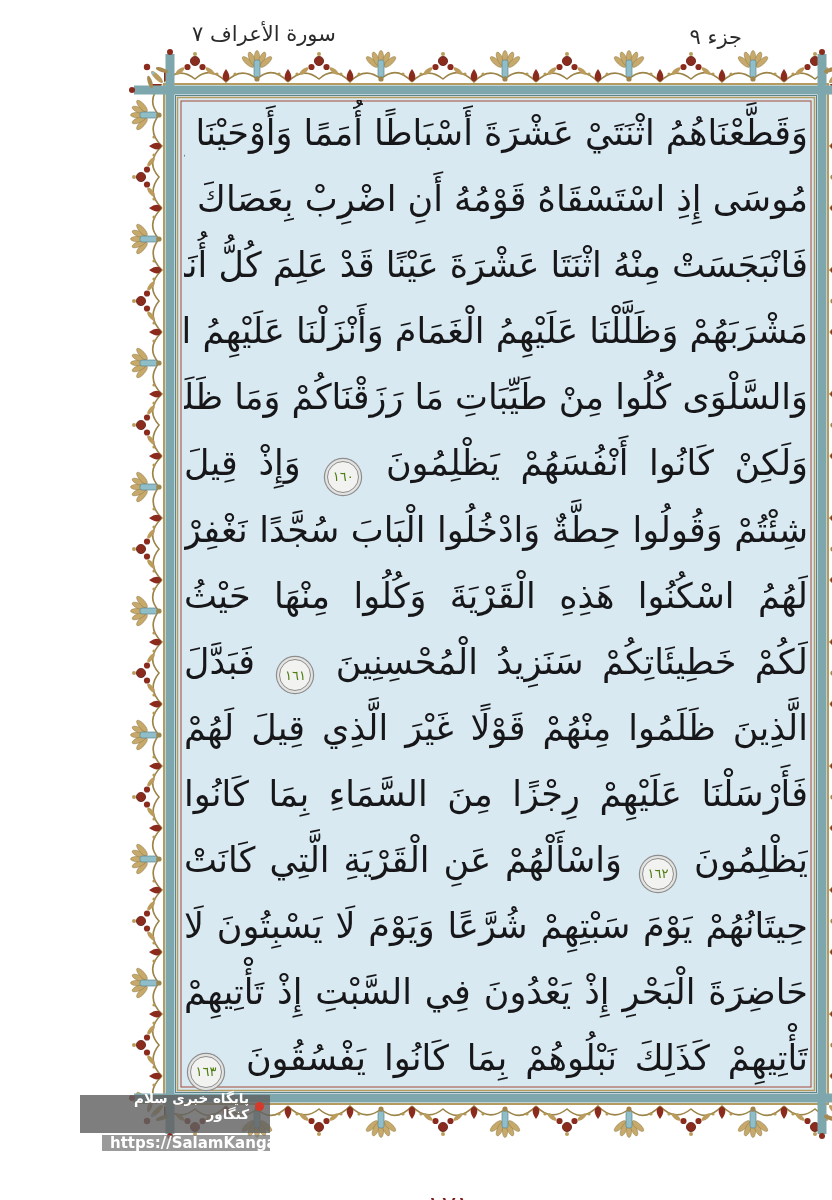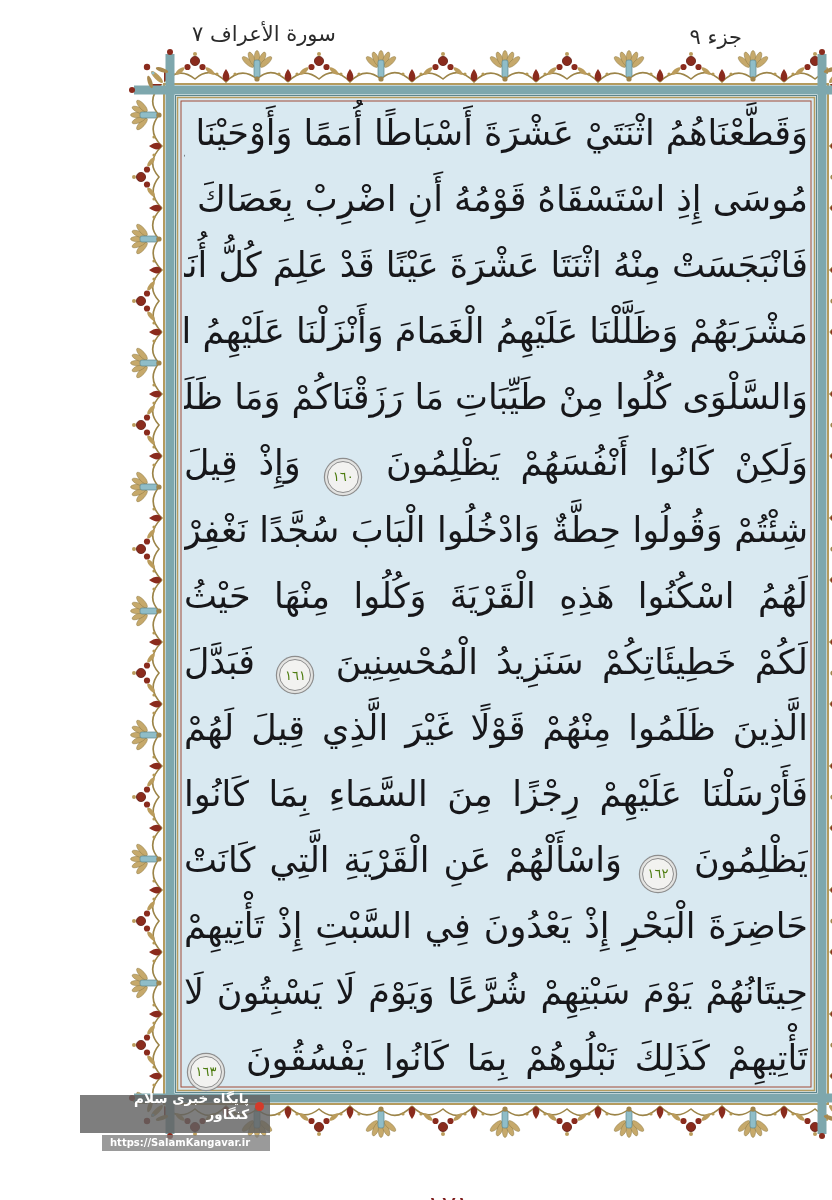--- a/index.html
+++ b/index.html
@@ -28,21 +28,21 @@
   #page-number{position:absolute;left:0;right:14px;top:1146px;text-align:center;
                font-size:27px;color:#7f1d1d;letter-spacing:1px;margin-top:44px;}
 
   
   #watermark{position:absolute;left:0;top:1095px;width:190px;direction:rtl;}
   .wm-bar1{display:flex;align-items:center;justify-content:flex-start;gap:6px;
            background:rgba(98,98,98,0.82);color:#ffffff;font-weight:bold;
            font-size:13.5px;height:22px;padding:0 6px 16px 10px;}
   .wm-dot{width:9px;height:9px;border-radius:50%;background:#d43a2a;flex:0 0 auto;}
   .wm-bar2{background:rgba(125,125,125,0.78);color:#ffffff;font-weight:bold;
-           font-size:10px;height:16px;line-height:16px;padding:0 8px;direction:ltr;
+           font-size:15px;height:16px;line-height:16px;padding:0 8px;direction:ltr;
            width:152px;margin-top:2px;}
 </style>
 </head>
 <body>
 
 <div id="page">
 
   <div class="hdr hdr-left">سورة الأعراف ٧</div>
   <div class="hdr hdr-right">جزء ٩</div>
 
@@ -140,22 +140,22 @@
       <div class="qline"><span>فَانْبَجَسَتْ مِنْهُ اثْنَتَا عَشْرَةَ عَيْنًا قَدْ عَلِمَ كُلُّ أُنَاسٍ</span> </div>
       <div class="qline"><span>مَشْرَبَهُمْ وَظَلَّلْنَا عَلَيْهِمُ الْغَمَامَ وَأَنْزَلْنَا عَلَيْهِمُ الْمَنَّ</span> </div>
       <div class="qline"><span>وَالسَّلْوَى كُلُوا مِنْ طَيِّبَاتِ مَا رَزَقْنَاكُمْ وَمَا ظَلَمُونَا</span> </div>
       <div class="qline"><span>وَلَكِنْ كَانُوا أَنْفُسَهُمْ يَظْلِمُونَ</span> <span class="medallion">١٦٠</span> <span>وَإِذْ قِيلَ</span> </div>
       <div class="qline"><span>شِئْتُمْ وَقُولُوا حِطَّةٌ وَادْخُلُوا الْبَابَ سُجَّدًا نَغْفِرْ</span> </div>
       <div class="qline"><span>لَهُمُ اسْكُنُوا هَذِهِ الْقَرْيَةَ وَكُلُوا مِنْهَا حَيْثُ</span> </div>
       <div class="qline"><span>لَكُمْ خَطِيئَاتِكُمْ سَنَزِيدُ الْمُحْسِنِينَ</span> <span class="medallion">١٦١</span> <span>فَبَدَّلَ</span> </div>
       <div class="qline"><span>الَّذِينَ ظَلَمُوا مِنْهُمْ قَوْلًا غَيْرَ الَّذِي قِيلَ لَهُمْ</span> </div>
       <div class="qline"><span>فَأَرْسَلْنَا عَلَيْهِمْ رِجْزًا مِنَ السَّمَاءِ بِمَا كَانُوا</span> </div>
       <div class="qline"><span>يَظْلِمُونَ</span> <span class="medallion">١٦٢</span> <span>وَاسْأَلْهُمْ عَنِ الْقَرْيَةِ الَّتِي كَانَتْ</span> </div>
+      <div class="qline"><span>حِيتَانُهُمْ يَوْمَ سَبْتِهِمْ شُرَّعًا وَيَوْمَ لَا يَسْبِتُونَ لَا</span> </div>
       <div class="qline"><span>حَاضِرَةَ الْبَحْرِ إِذْ يَعْدُونَ فِي السَّبْتِ إِذْ تَأْتِيهِمْ</span> </div>
-      <div class="qline"><span>حِيتَانُهُمْ يَوْمَ سَبْتِهِمْ شُرَّعًا وَيَوْمَ لَا يَسْبِتُونَ لَا</span> </div>
       <div class="qline"><span>تَأْتِيهِمْ كَذَلِكَ نَبْلُوهُمْ بِمَا كَانُوا يَفْسُقُونَ</span> <span class="medallion">١٦٣</span> </div>
     </div>
 
   <div id="page-number">١٧١</div>
 
   <div id="watermark">
     <div class="wm-bar1">
       <span class="wm-dot"></span>
       <span>پایگاه خبری سلام کنگاور</span>
     </div>

